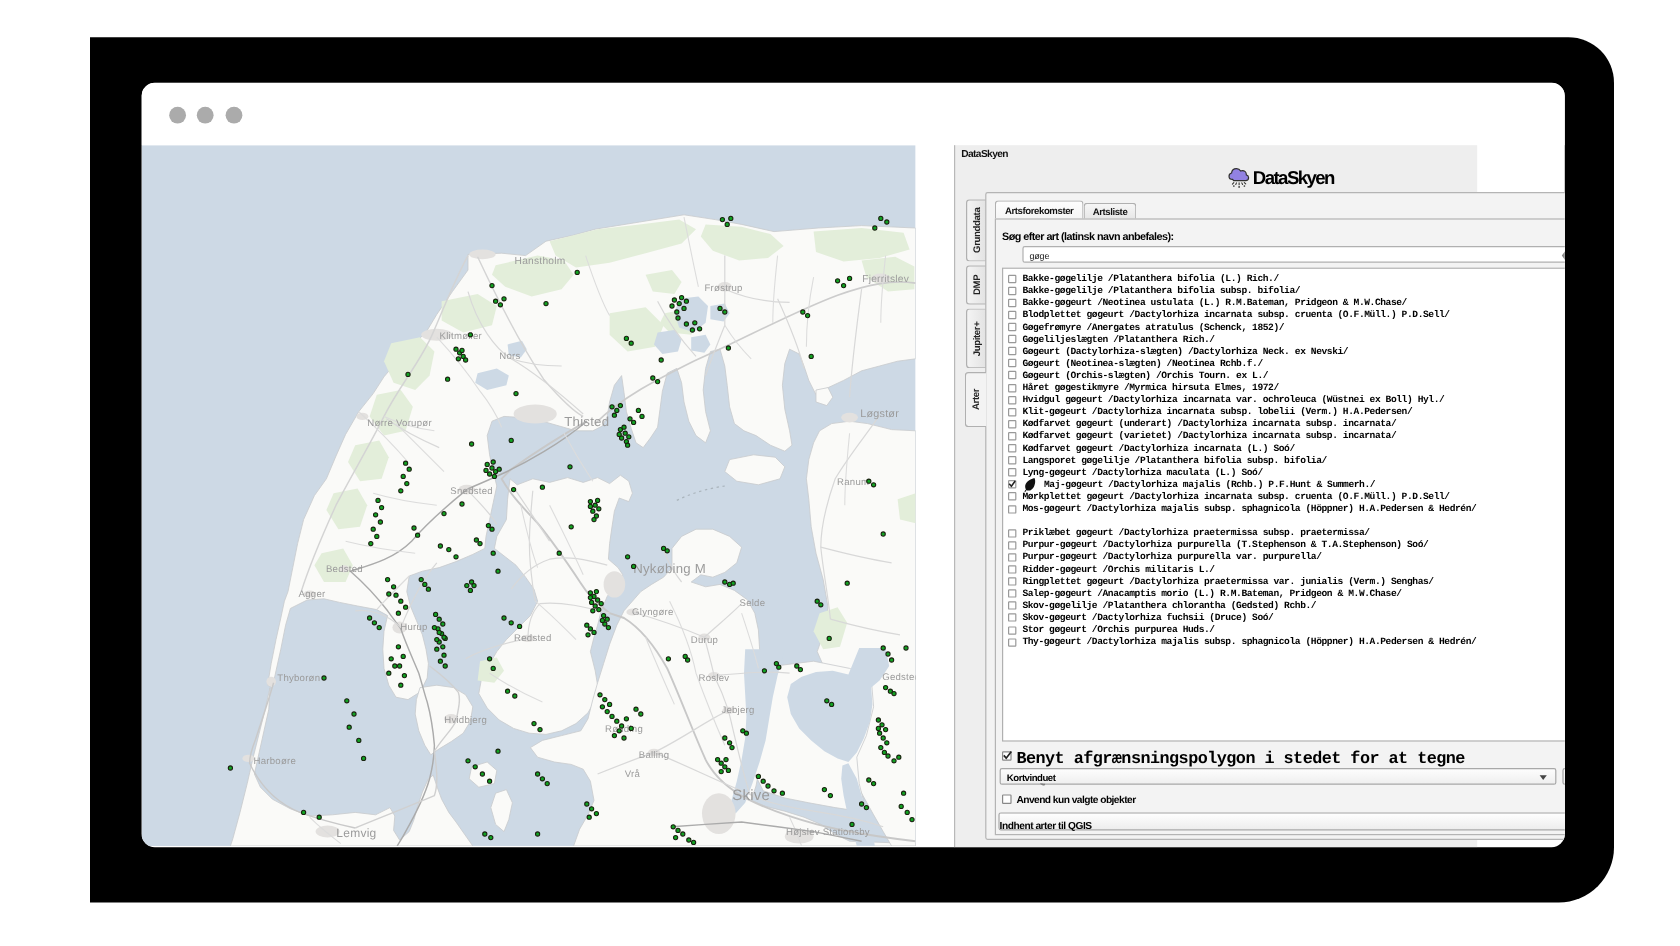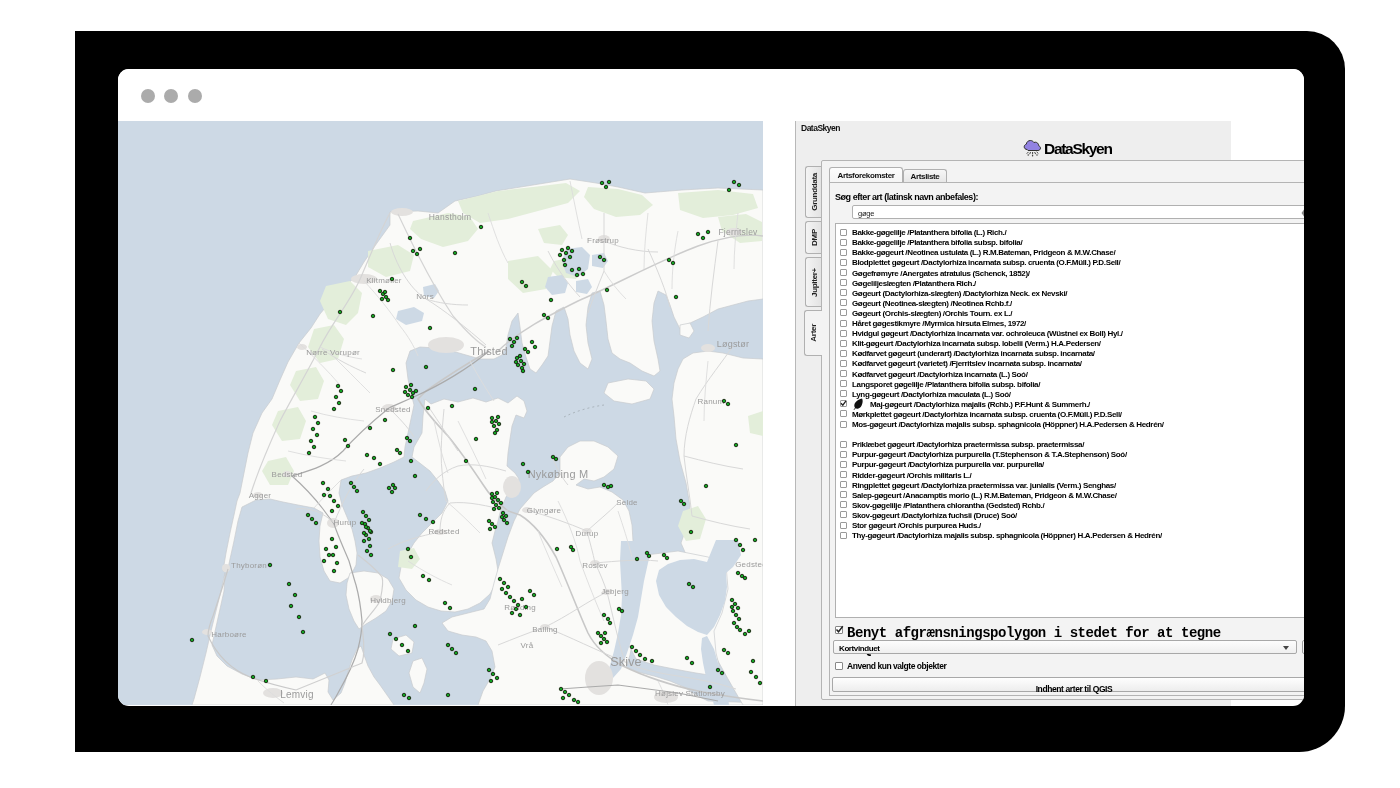--- a/index.html
+++ b/index.html
@@ -16,36 +16,36 @@
 #pane1 { position:absolute; left:25px; top:39px; width:509px; height:540px; background:#f3f3f3; border:1px solid #b4b4b4; border-radius:2px; }
 .vtab { position:absolute; left:9px; width:17px; background:linear-gradient(90deg,#f4f4f4,#e2e2e2); border:1px solid #b0b0b0; border-right:none; border-radius:3px 0 0 3px; display:flex; align-items:center; justify-content:center; }
 .vtab span { writing-mode:vertical-rl; transform:rotate(180deg); font-size:8px; letter-spacing:-0.3px; color:#222; white-space:nowrap; }
 .vtab.act { background:#f3f3f3; left:8px; width:18px; z-index:3; }
 .htab { position:absolute; font-size:8px; letter-spacing:-0.35px; color:#111; text-align:center; background:linear-gradient(#f6f6f6,#e6e6e6); border:1px solid #b0b0b0; border-bottom:none; border-radius:3px 3px 0 0; }
 .htab.act { background:linear-gradient(#fdfdfd,#f4f4f4); }
 #pane2 { position:absolute; left:33px; top:61px; width:494px; height:514px; background:#f3f3f3; border:1px solid #b4b4b4; }
 #slabel { position:absolute; left:39px; top:71px; font-size:9px; letter-spacing:-0.45px; color:#000; }
 #sinput { position:absolute; left:56px; top:84px; width:464px; height:14px; background:#fff; border:1px solid #b0b0b0; border-radius:2px; }
 #sinput span { position:absolute; left:5px; top:3px; font-size:7.5px; font-weight:normal; letter-spacing:-0.2px; color:#222; }
-#listbox { position:absolute; left:39px; top:102px; width:482px; height:395px; background:#fff; border:1px solid #b0b0b0; overflow:hidden; }
+#listbox { position:absolute; left:39px; top:102px; width:482px; height:395px; background:#fff; border:1px solid #b0b0b0; overflow:hidden;font-family:Liberation Mono, monospace; }
 .row { position:absolute; left:0; width:100%; height:10px; }
 .cb { position:absolute; left:4px; top:1px; width:7px; height:7px; background:#fff; border:1px solid #999; border-radius:1px; }
 .cb svg { position:absolute; left:-1px; top:-1px; }
 .leaf { position:absolute; left:17px; top:-1px; }
 .rt { position:absolute; left:16px; top:0.5px; font-size:8px; letter-spacing:-0.35px; color:#000; white-space:nowrap; }
 #bchk1 { position:absolute; left:39px; top:505px; width:8px; height:8px; background:#fff; border:1px solid #888; border-radius:1px; }
 #bchk1 svg { position:absolute; left:-1px; top:-2px; }
 #blbl1 { position:absolute; left:51px; top:504px; font-size:14px; letter-spacing:-0.45px; color:#000;font-family:Liberation Mono, monospace; }
 #combo { position:absolute; left:37px; top:519px; width:464px; height:14px; background:linear-gradient(#fdfdfd,#efefef); border:1px solid #a8a8a8; border-radius:2px; }
 #combo span { position:absolute; left:5px; top:3px; font-size:8px; letter-spacing:-0.4px; color:#000; }
 #carrow { position:absolute; right:7px; top:5px; width:0; height:0; border-left:3px solid transparent; border-right:3px solid transparent; border-top:4px solid #444; }
 #refresh { position:absolute; left:506px; top:519px; width:14px; height:14px; background:linear-gradient(#fdfdfd,#eee); border:1px solid #a0a0a0; border-radius:2px; }
 #bchk2 { position:absolute; left:39px; top:541px; width:8px; height:8px; background:#fff; border:1px solid #888; border-radius:1px; }
 #blbl2 { position:absolute; left:51px; top:540px; font-size:8.5px; letter-spacing:-0.45px; color:#000; }
-#gobtn { position:absolute; left:36px; top:556px; width:484px; height:15px; background:linear-gradient(#fefefe,#ededed); border:1px solid #a8a8a8; border-radius:2px; text-align:center; }
+#gobtn { position:absolute; left:36px; top:556px; width:484px; height:15px; background:linear-gradient(#fefefe,#ededed); border:1px solid #a8a8a8; border-radius:2px; }
 #gobtn span { font-size:8.5px; letter-spacing:-0.4px; color:#000; line-height:14px; }
 </style></head>
 <body>
 <div id="frame"></div>
 <div id="win">
   <div id="bar">
     <div class="dot" style="left:23px"></div>
     <div class="dot" style="left:46.3px"></div>
     <div class="dot" style="left:69.5px"></div>
   </div>
@@ -602,21 +602,21 @@
 <div class="row" style="top:114.7px">
           <span class="cb"></span>
           <span class="rt">Klit-gøgeurt /Dactylorhiza incarnata subsp. lobelii (Verm.) H.A.Pedersen/</span>
         </div>
 <div class="row" style="top:124.8px">
           <span class="cb"></span>
           <span class="rt">Kødfarvet gøgeurt (underart) /Dactylorhiza incarnata subsp. incarnata/</span>
         </div>
 <div class="row" style="top:134.9px">
           <span class="cb"></span>
-          <span class="rt">Kødfarvet gøgeurt (varietet) /Fjerritslev incarnata subsp. incarnata/</span>
+          <span class="rt">Kødfarvet gøgeurt (varietet) /Dactylorhiza incarnata subsp. incarnata/</span>
         </div>
 <div class="row" style="top:145.0px">
           <span class="cb"></span>
           <span class="rt">Kødfarvet gøgeurt /Dactylorhiza incarnata (L.) Soó/</span>
         </div>
 <div class="row" style="top:155.1px">
           <span class="cb"></span>
           <span class="rt">Langsporet gøgelilje /Platanthera bifolia subsp. bifolia/</span>
         </div>
 <div class="row" style="top:165.2px">

